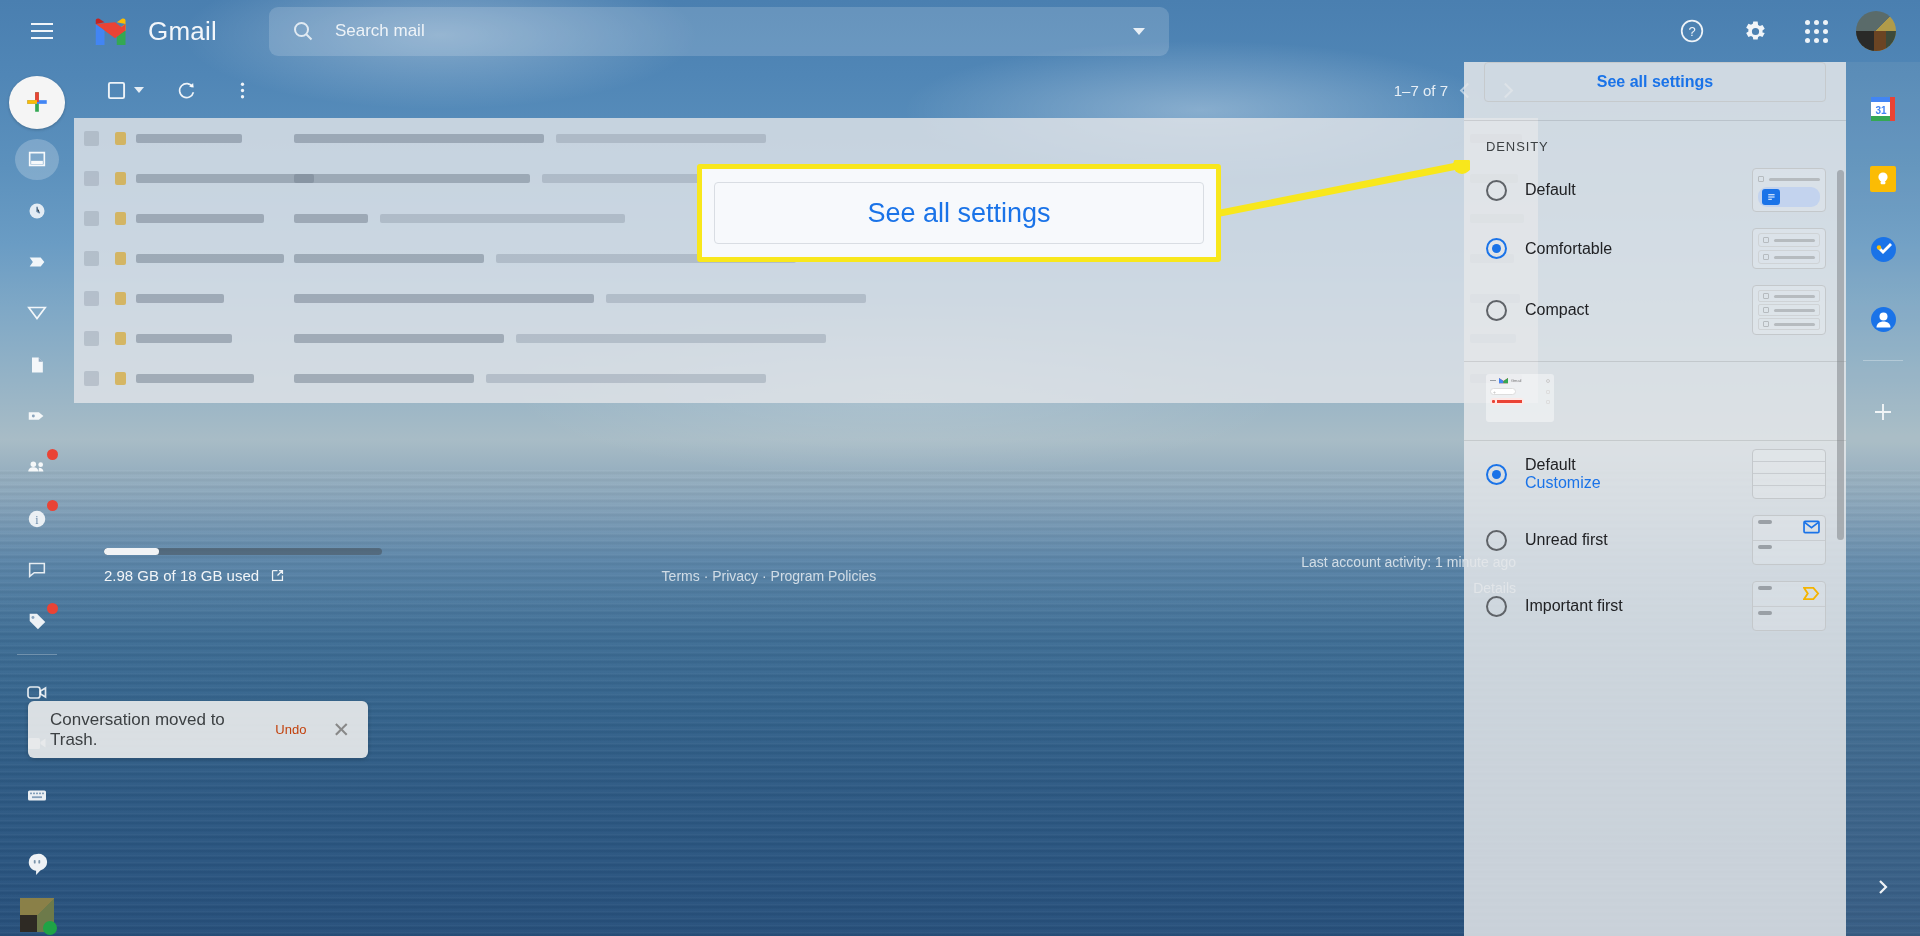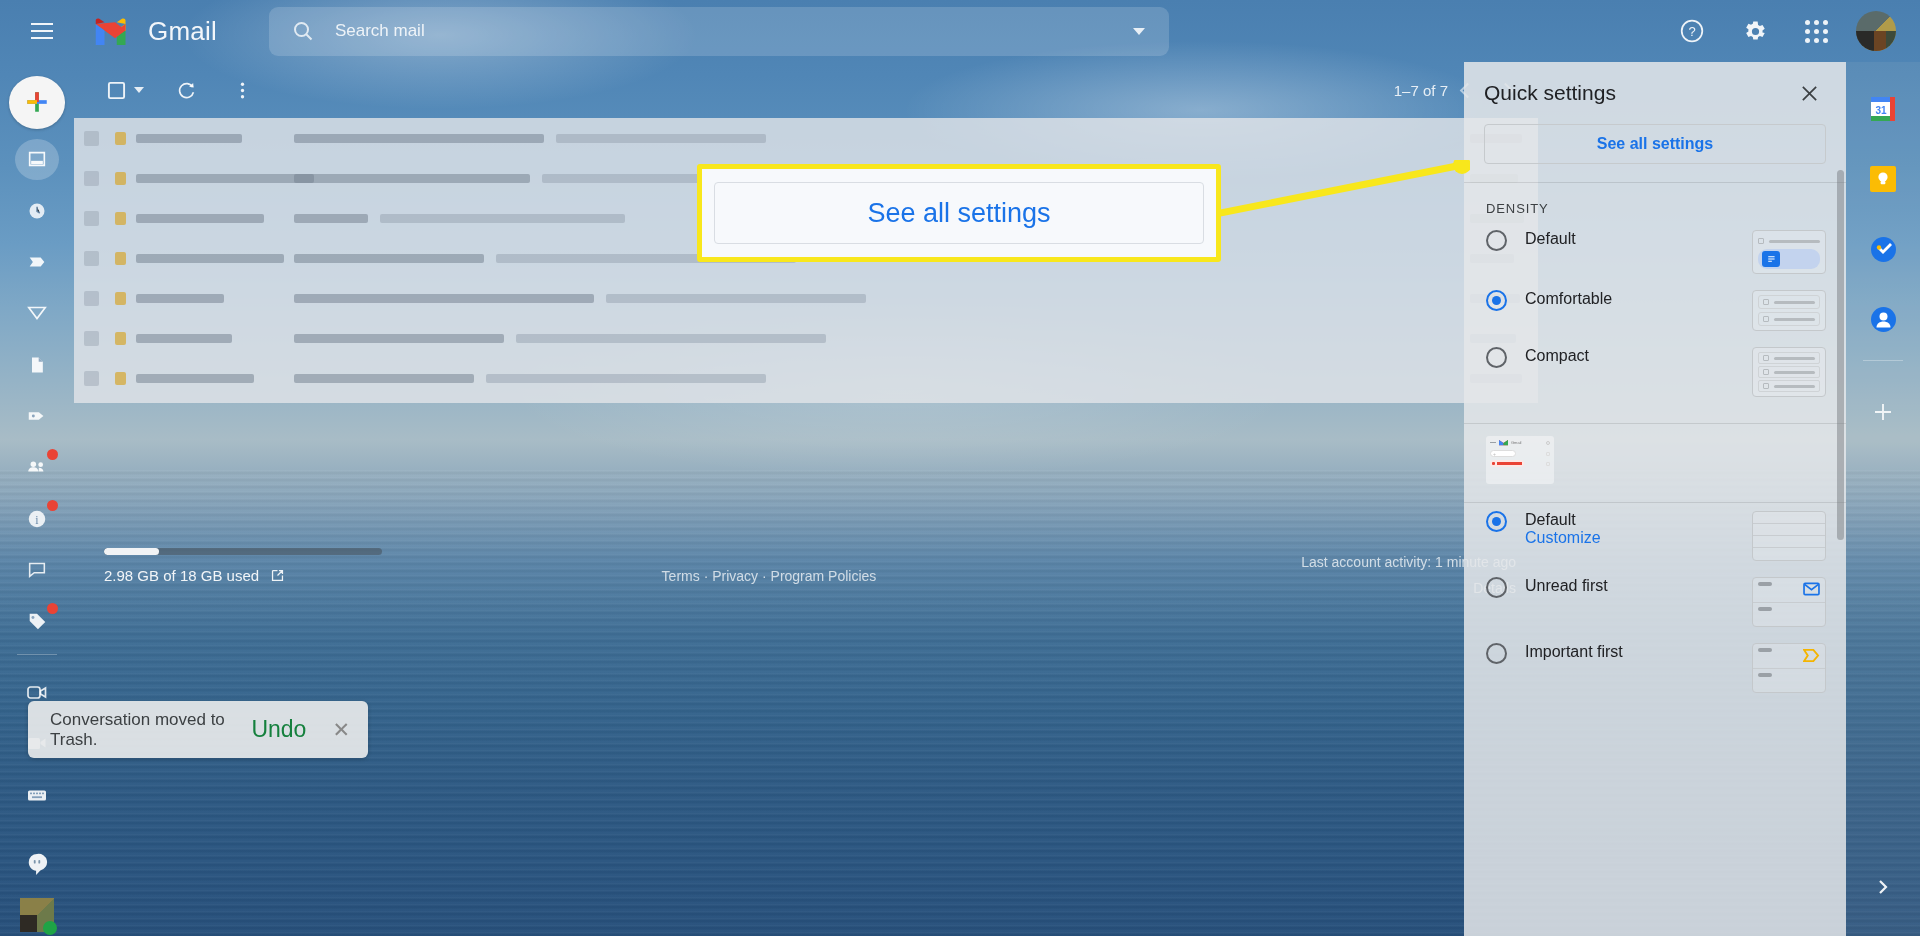--- a/index.html
+++ b/index.html
@@ -90,42 +90,42 @@
   .foot-center { position:absolute; left:0; right:382px; bottom:352px; text-align:center; font-size:14px; color:rgba(255,255,255,0.72); z-index:12; }
   .foot-center span { cursor:pointer; }
   .foot-right { position:absolute; right:404px; bottom:340px; text-align:right; font-size:14px; color:rgba(255,255,255,0.72); z-index:12; }
   .foot-right .det { margin-top:10px; cursor:pointer; }
 
   
   .toast { position:absolute; left:28px; bottom:178px; width:340px; height:57px;
            background:rgba(230,232,234,0.93); border-radius:6px; display:flex; align-items:center;
            padding:0 18px 0 22px; z-index:50; box-shadow:0 1px 4px rgba(0,0,0,.2); }
   .toast-txt { font-size:17px; color:#3c4043; }
-  .toast-undo { margin-left:auto; font-size:23px; color:#15803d; cursor:pointer; }
+  .toast-undo { margin-left:auto; font-size:13px; color:#c2410c; cursor:pointer; }
   .toast-x { margin-left:26px; font-size:21px; color:#888; cursor:pointer; line-height:1; }
 
   
   .callout { position:absolute; left:697px; top:164px; width:524px; height:98px;
      background:#f7f9fc; border:5px solid #f8e71c; border-radius:3px; z-index:60;
      display:flex; align-items:center; justify-content:center; }
   .callout-inner { width:490px; height:62px; border:1px solid #d9dde3; border-radius:4px;
      display:flex; align-items:center; justify-content:center; }
   .callout-txt { font-size:27px; color:#1a73e8; }
   .leader { position:absolute; z-index:59; left:1210px; top:160px; width:260px; height:60px; pointer-events:none; }
 
   
   .qs { position:absolute; right:74px; top:62px; width:382px; bottom:0; background:rgba(228,230,233,0.86); z-index:45; overflow:hidden; }
   .qs-head { height:62px; display:flex; align-items:center; padding:0 20px 0 20px; }
   .qs-title { font-size:21px; color:#202124; }
   .qs-close { margin-left:auto; width:34px;height:34px;display:flex;align-items:center;justify-content:center;cursor:pointer; }
   .qs-see { margin:0 20px; height:40px; border:1px solid #c6cacd; border-radius:4px; display:flex; align-items:center; justify-content:center; cursor:pointer; }
   .qs-see-txt { font-size:16px; color:#1a73e8; font-weight:bold; }
   .qs-sep { height:1px; background:rgba(0,0,0,0.10); margin:18px 0 0 0; }
   .qs-sec-label { font-size:13px; letter-spacing:.9px; color:#3c4043; padding:18px 0 6px 22px; }
-  .qs-row { display:flex; padding:8px 20px 8px 22px; min-height:48px; cursor:pointer; }
+  .qs-row { display:flex; align-items:center; padding:8px 20px 8px 22px; min-height:48px; cursor:pointer; }
   .radio { width:21px;height:21px;border-radius:50%;border:2px solid #5f6368; flex:0 0 auto; position:relative; }
   .radio.on { border-color:#1a73e8; }
   .radio.on:after { content:""; position:absolute; left:4px; top:4px; width:9px;height:9px;border-radius:50%;background:#1a73e8; }
   .qs-row-lbl { font-size:16px; color:#202124; margin-left:18px; }
   .qs-thumb { margin-left:auto; width:74px; border:1px solid #c4c8cb; border-radius:4px; background:rgba(255,255,255,0.18); padding:4px 5px; }
   .tline { display:flex; align-items:center; gap:5px; padding:3px 0; }
   .tsq { width:6px;height:6px;border:1px solid #b6bbbf; border-radius:1px; flex:0 0 auto;}
   .tbar { height:3px; border-radius:2px; background:#b6bbbf; flex:1; }
   .tbadge { width:18px;height:16px;border-radius:3px;background:#1a73e8; display:flex;align-items:center;justify-content:center; }
   .theme-strip { margin:12px 0 0 22px; width:68px; height:48px; border-radius:3px; background:rgba(255,255,255,0.42); padding:3px 4px; overflow:hidden; }
@@ -499,28 +499,20 @@
   <circle cx="252" cy="5" r="9" fill="#f8e71c"></circle>
 </svg>
 
 <div class="callout">
   <div class="callout-inner">
     <span class="callout-txt">See all settings</span>
   </div>
 </div>
 
 <div class="qs">
-  <div class="qs-head">
-    <span class="qs-title">Quick settings</span>
-    <div class="qs-close">
-      <svg width="19" height="19" viewBox="0 0 20 20">
-          <path stroke="#3c4043" stroke-width="1.8" d="M3 3l14 14M17 3L3 17"></path>
-        </svg>
-    </div>
-  </div>
 
   <div class="qs-see">
     <span class="qs-see-txt">See all settings</span>
   </div>
 
   <div class="qs-sep"></div>
 
   <div class="qs-sec-label">DENSITY</div>
 
   <div class="qs-row">

